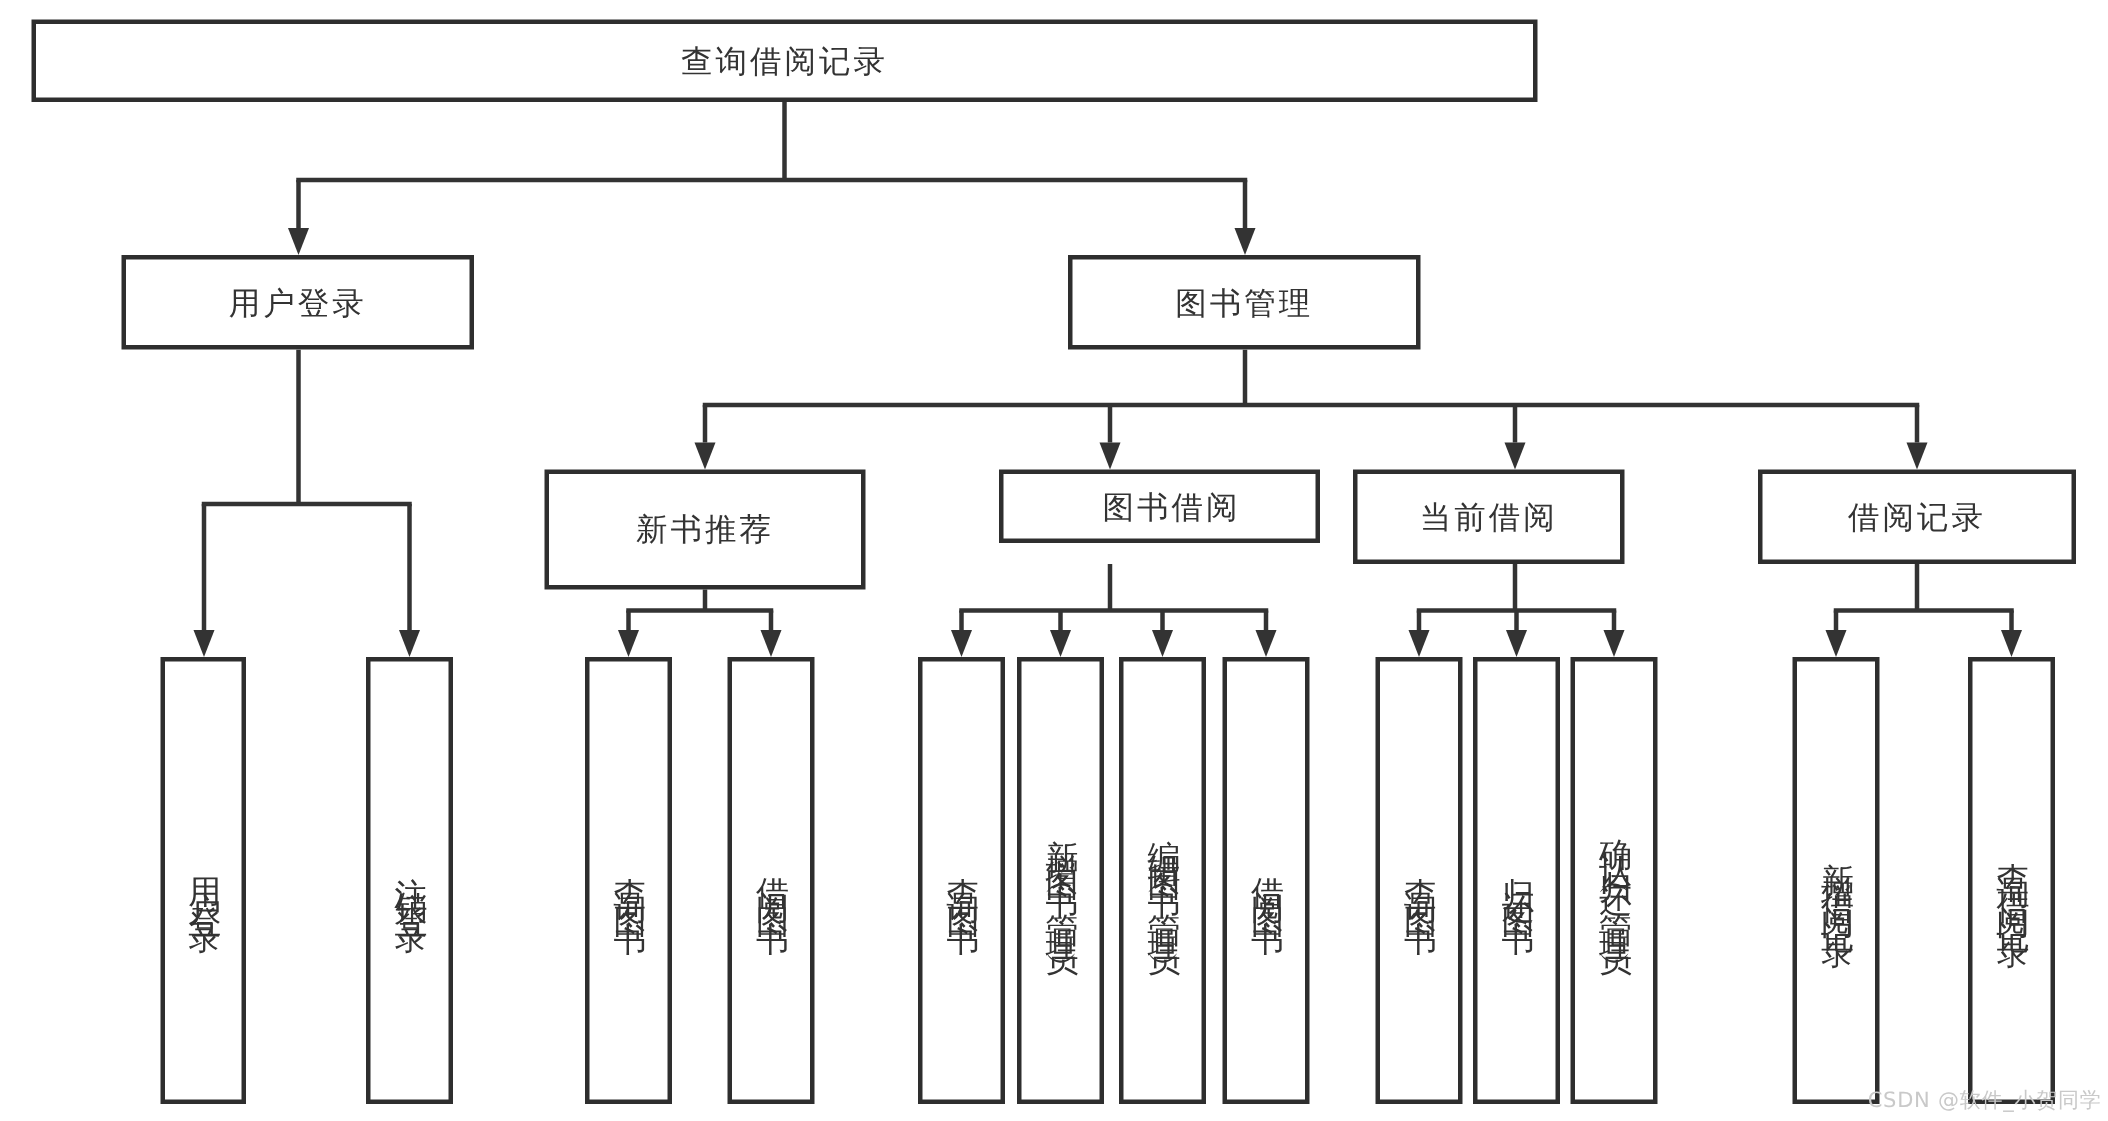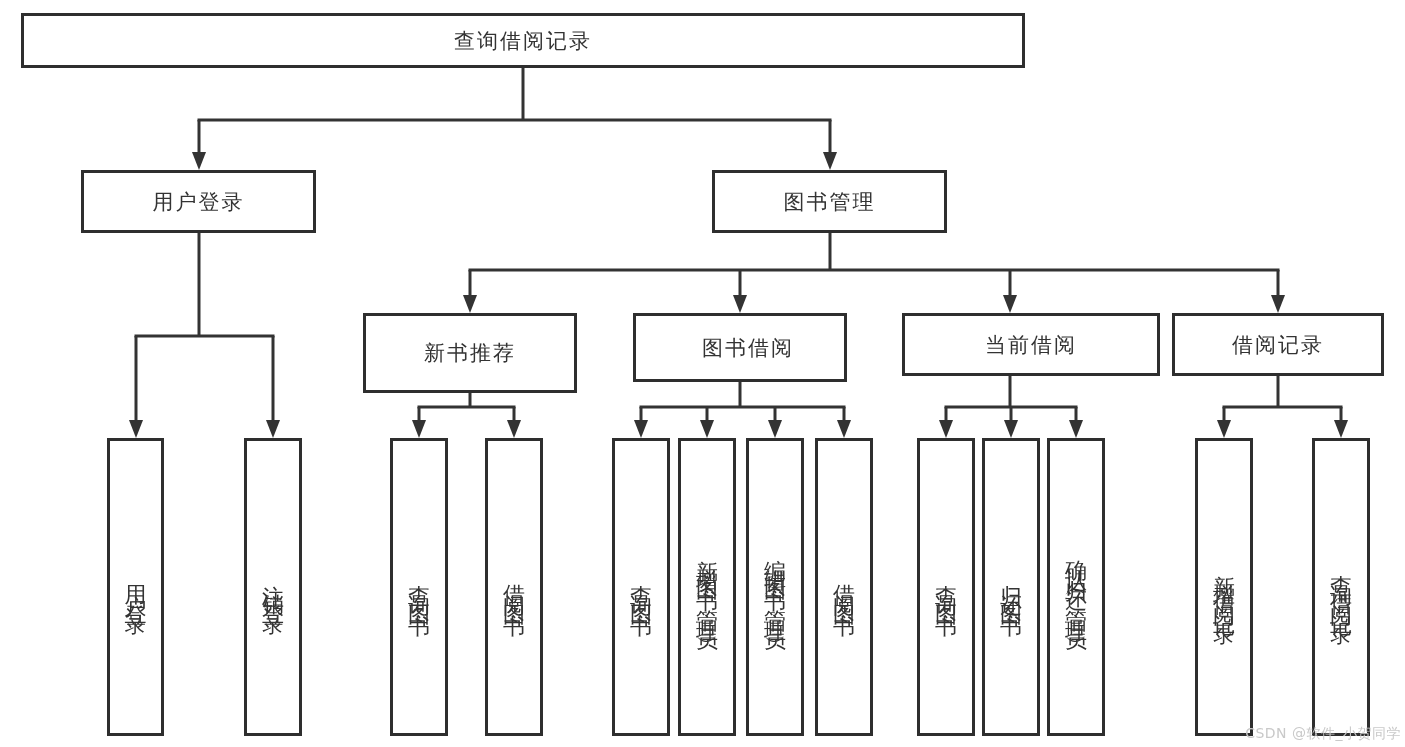--- a/index.html
+++ b/index.html
@@ -132,22 +132,22 @@
       <path d="M1334 420 L1348 420 L1341 438 Z"></path>
     </g>
   </svg>
 
   <div class="box hbox" style="left:21px; top:13px; width:1004px; height:55px;">查询借阅记录</div>
 
   <div class="box hbox" style="left:81px; top:170px; width:235px; height:63px;">用户登录</div>
   <div class="box hbox" style="left:712px; top:170px; width:235px; height:63px;">图书管理</div>
 
   <div class="box hbox" style="left:363px; top:313px; width:214px; height:80px;">新书推荐</div>
-  <div class="box hbox" style="left:633px; top:313px; width:214px; height:69px;padding-left:16px;">图书借阅</div>
-  <div class="box hbox" style="left:902px; top:313px; width:258px; height:63px;">当前借阅</div>
+  <div class="box hbox" style="left:666px; top:313px; width:214px; height:49px;padding-left:16px;">图书借阅</div>
+  <div class="box hbox" style="left:902px; top:313px; width:181px; height:63px;">当前借阅</div>
   <div class="box hbox" style="left:1172px; top:313px; width:212px; height:63px;">借阅记录</div>
 
   <div class="box leaf" style="left:107px; top:438px; width:57px; height:298px;">用户登录</div>
   <div class="box leaf" style="left:244px; top:438px; width:58px; height:298px;">注销登录</div>
 
   <div class="box leaf" style="left:390px; top:438px; width:58px; height:298px;">查询图书</div>
   <div class="box leaf" style="left:485px; top:438px; width:58px; height:298px;">借阅图书</div>
 
   <div class="box leaf" style="left:612px; top:438px; width:58px; height:298px;">查询图书</div>
   <div class="box leaf" style="left:678px; top:438px; width:58px; height:298px;">新增图书（管理员）</div>

